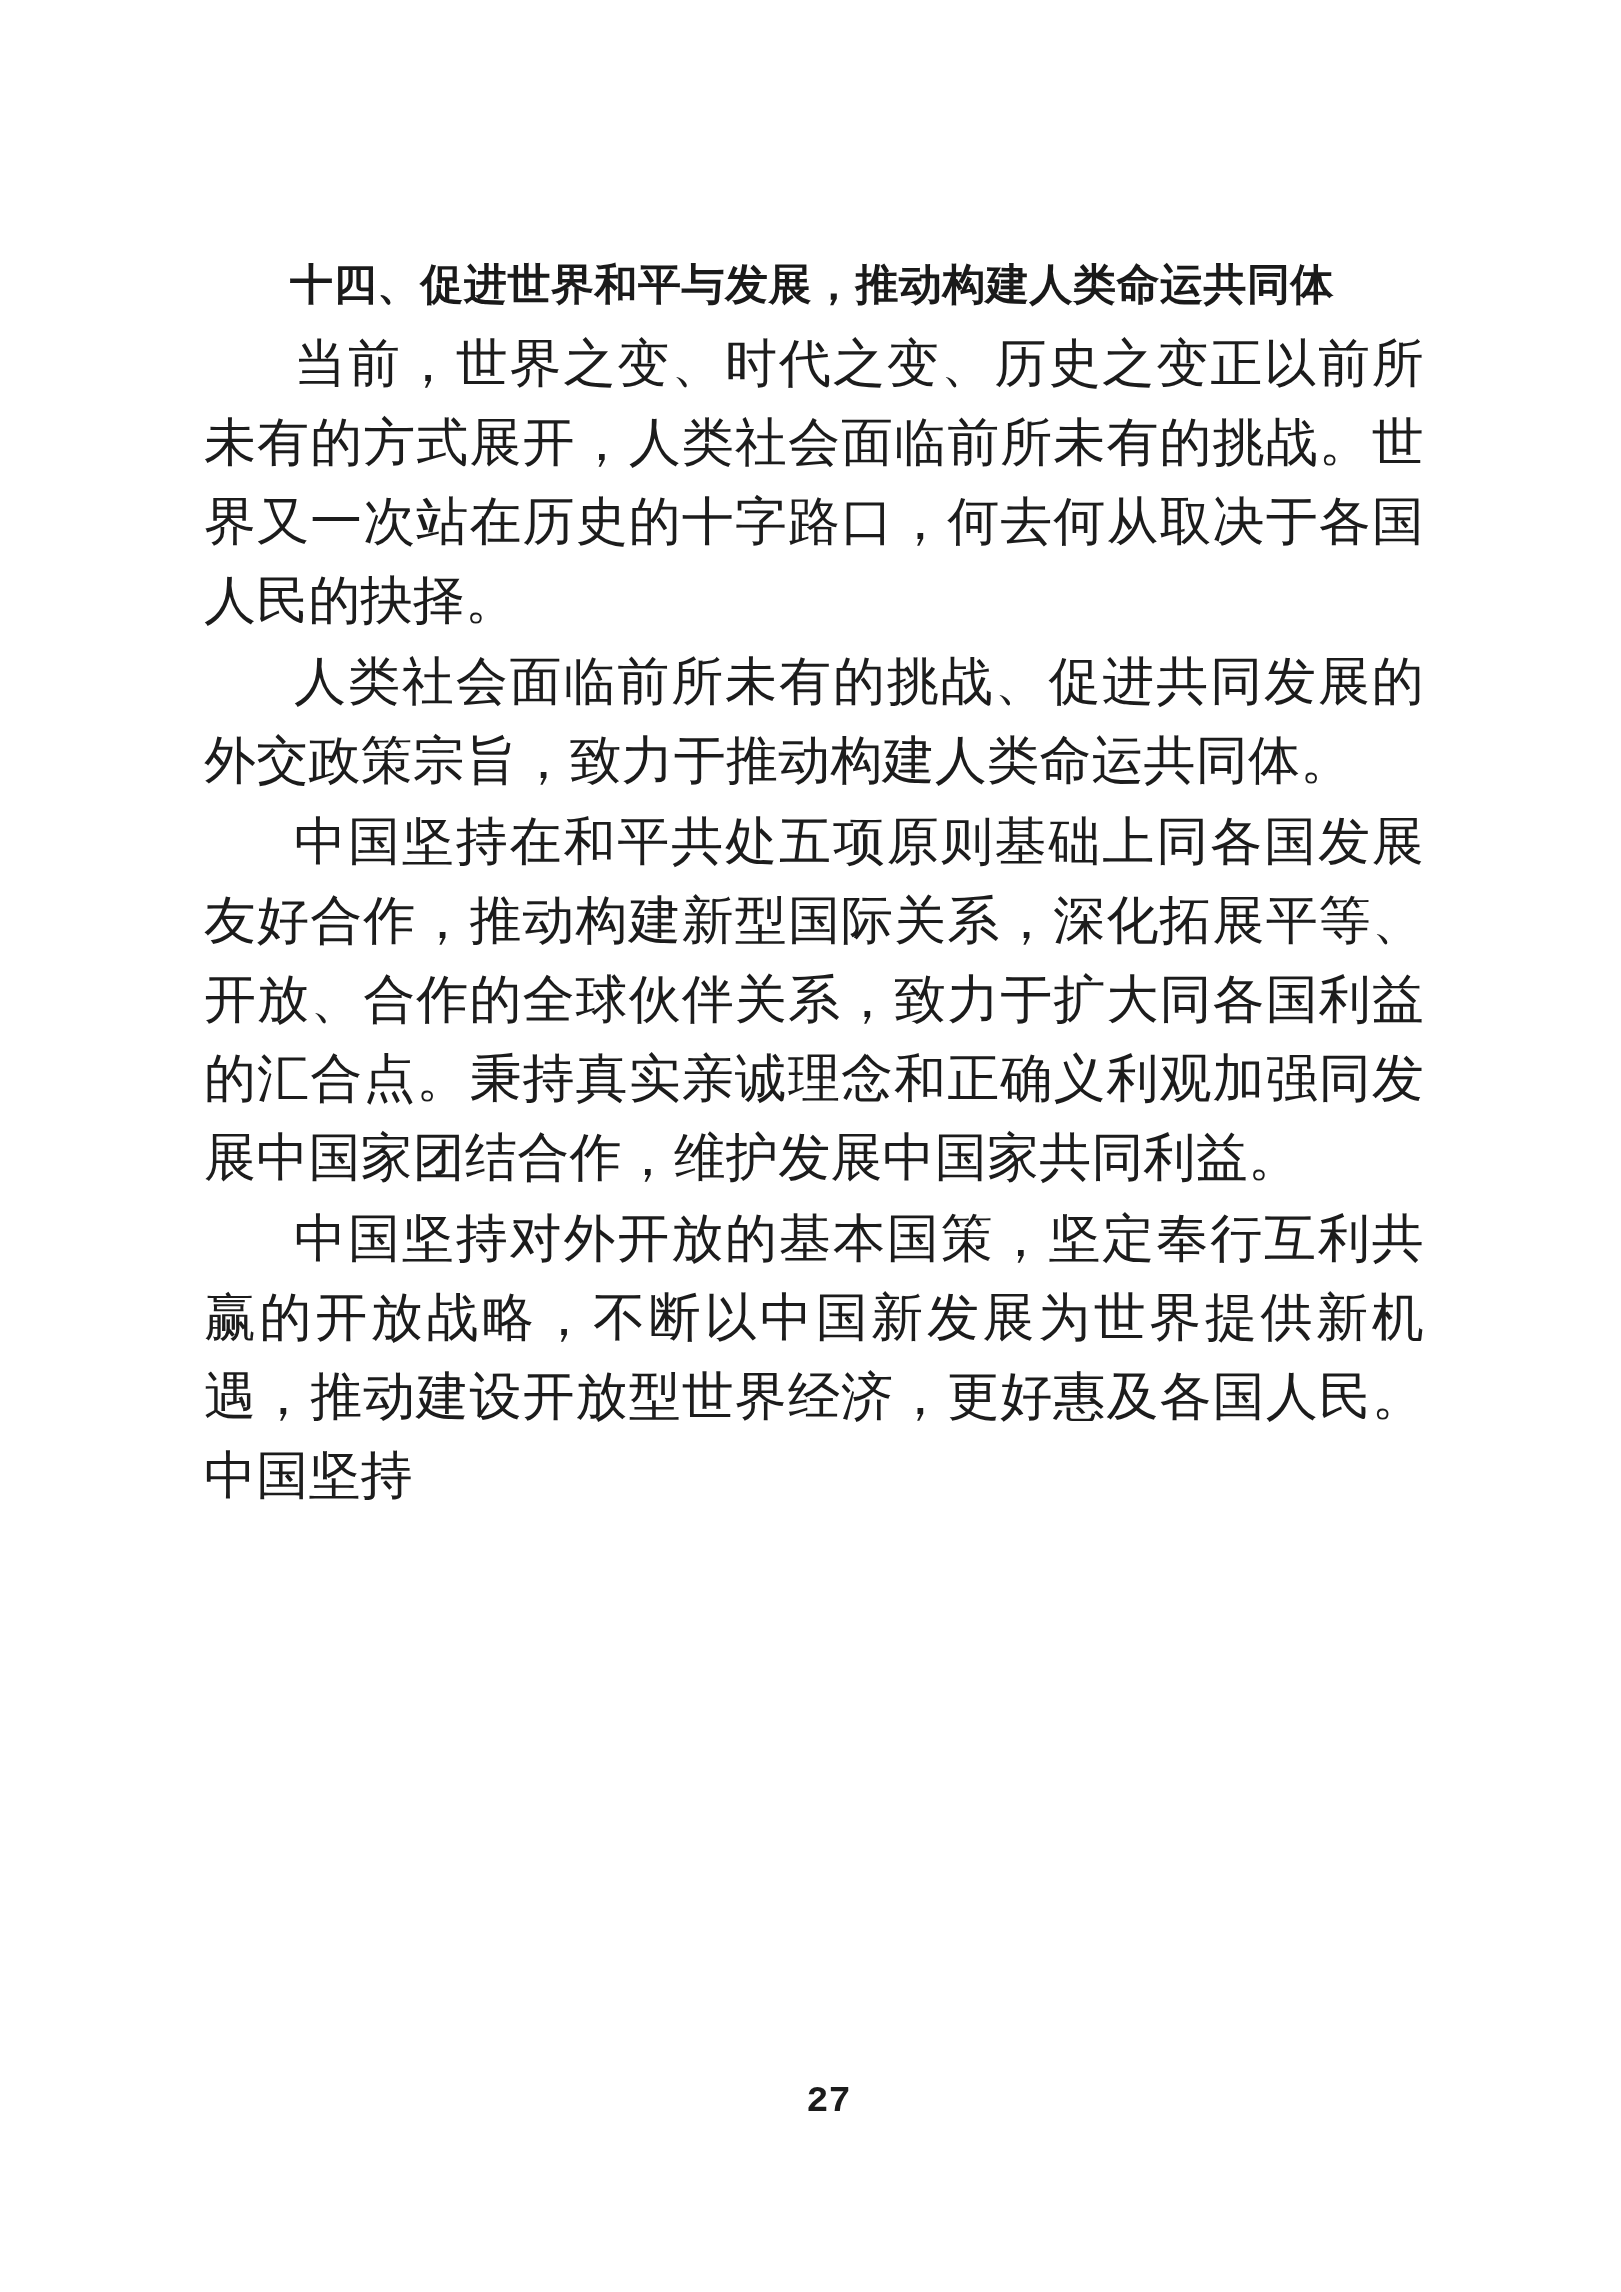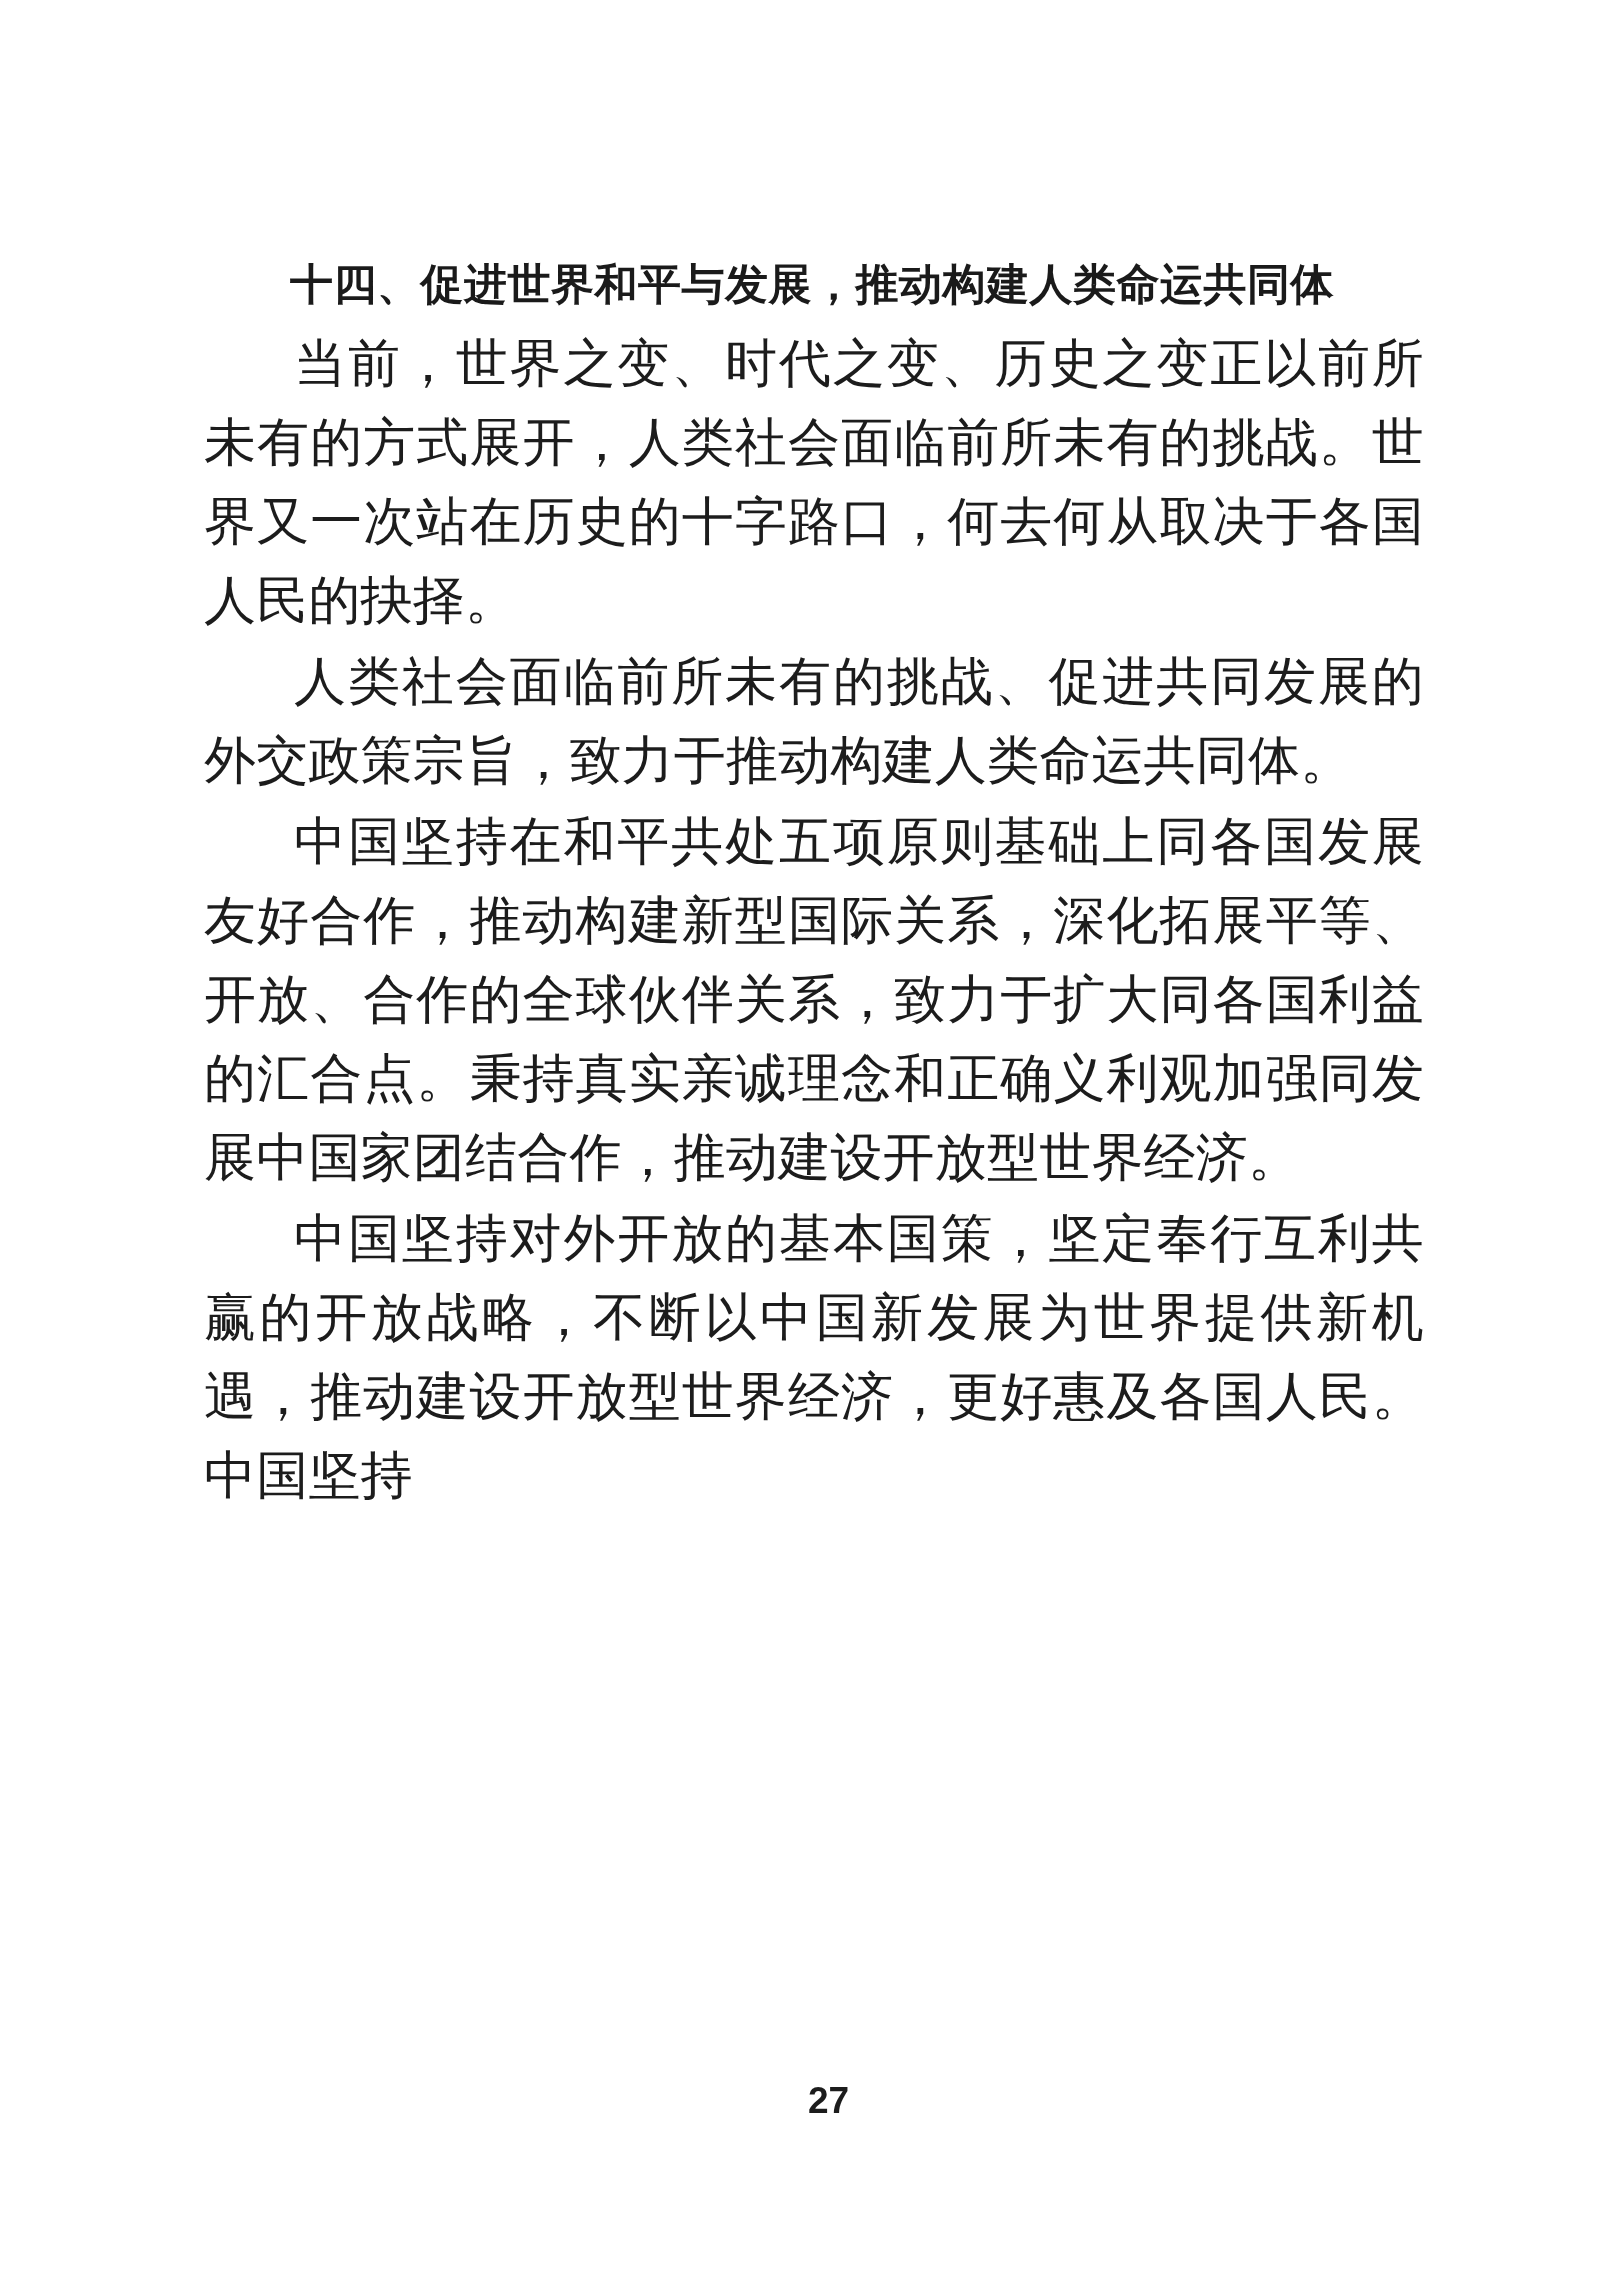--- a/index.html
+++ b/index.html
@@ -44,33 +44,33 @@
     text-align: justify;
     text-justify: inter-ideograph;
     letter-spacing: 0.2px;
   }
   .page-number {
     position: absolute;
     left: 0;
     right: 0;
     top: 2080px;
     text-align: center;
-    font-family: Liberation Sans, sans-serif;
+    font-family: Liberation Mono, monospace;
     font-size: 37px;
     font-weight: bold;
     color: #1c1c1c;
     padding-left: 36px;
   }
 </style>
 </head>
 <body>
 
 <div class="page">
   <div class="content">
     <h1 class="doc-heading">十四、促进世界和平与发展，推动构建人类命运共同体</h1>
     <p class="doc-para">当前，世界之变、时代之变、历史之变正以前所未有的方式展开，人类社会面临前所未有的挑战。世界又一次站在历史的十字路口，何去何从取决于各国人民的抉择。</p>
     <p class="doc-para">人类社会面临前所未有的挑战、促进共同发展的外交政策宗旨，致力于推动构建人类命运共同体。</p>
-    <p class="doc-para">中国坚持在和平共处五项原则基础上同各国发展友好合作，推动构建新型国际关系，深化拓展平等、开放、合作的全球伙伴关系，致力于扩大同各国利益的汇合点。秉持真实亲诚理念和正确义利观加强同发展中国家团结合作，推动建设开放型世界经济。</p>
+    <p class="doc-para">中国坚持在和平共处五项原则基础上同各国发展友好合作，推动构建新型国际关系，深化拓展平等、开放、合作的全球伙伴关系，致力于扩大同各国利益的汇合点。秉持真实亲诚理念和正确义利观加强同发展中国家团结合作，维护发展中国家共同利益。</p>
     <p class="doc-para">中国坚持对外开放的基本国策，坚定奉行互利共赢的开放战略，不断以中国新发展为世界提供新机遇，推动建设开放型世界经济，更好惠及各国人民。中国坚持</p>
   </div>
   <div class="page-number">27</div>
 </div>
 
 
 </body></html>

